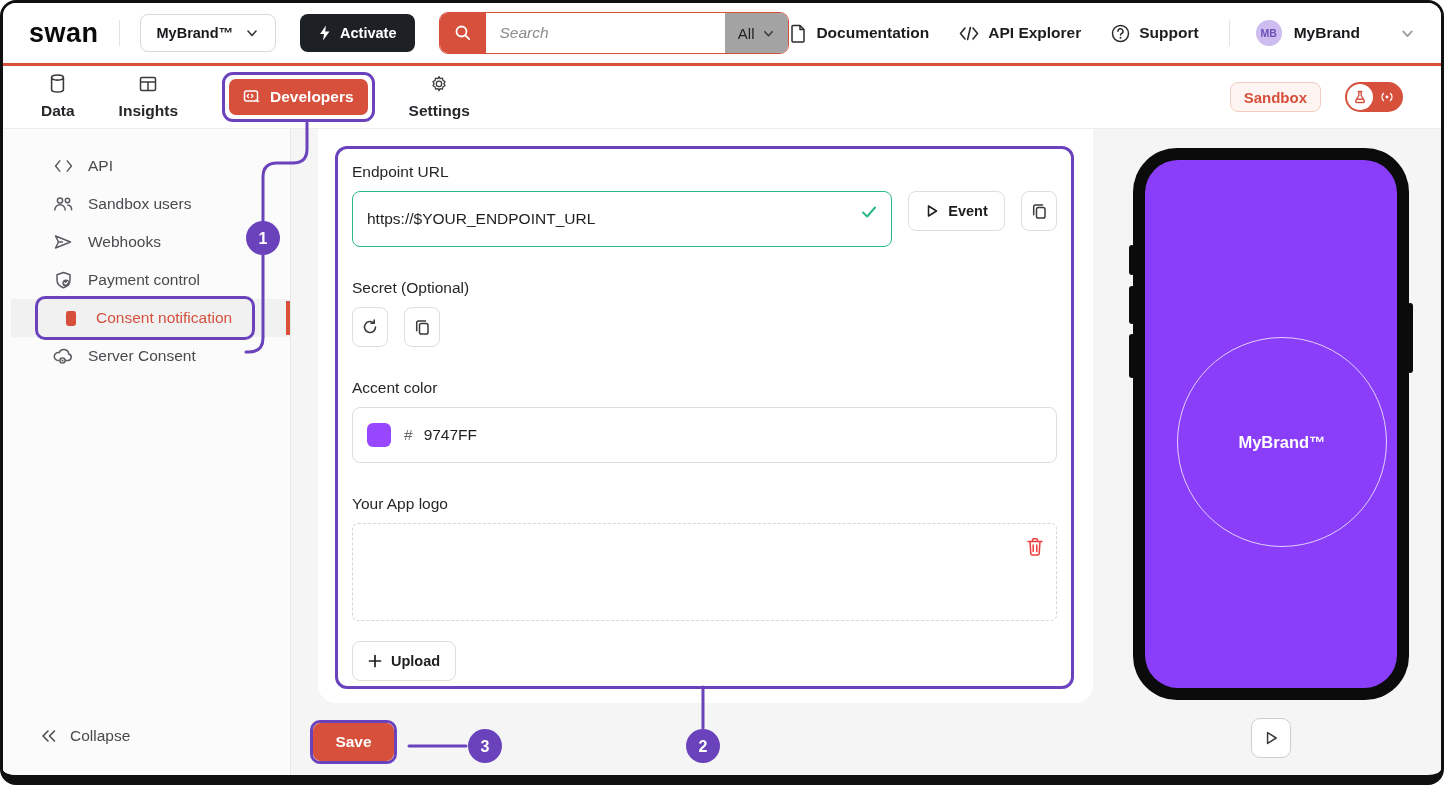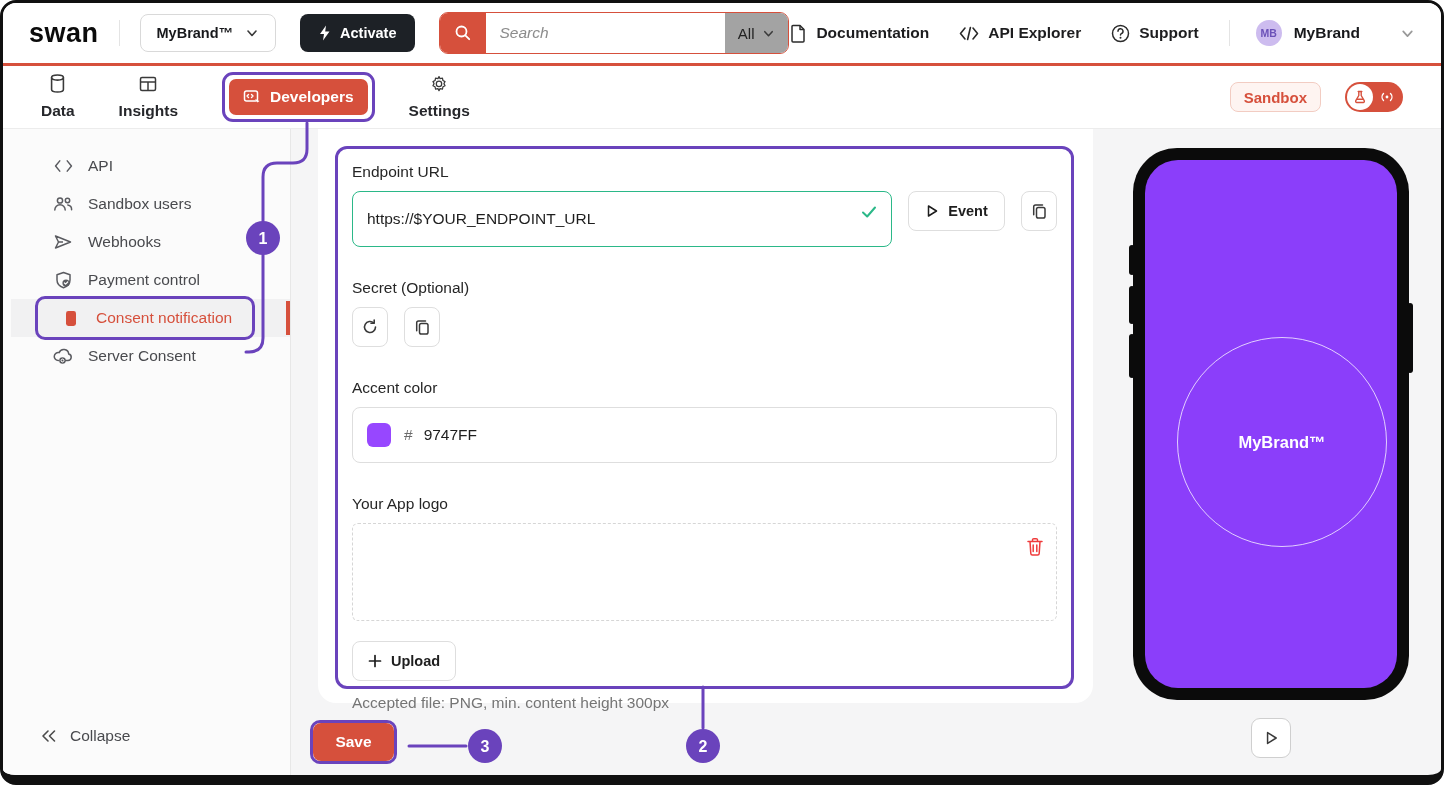--- a/index.html
+++ b/index.html
@@ -434,21 +434,20 @@
                 </svg>
           </button>
         </div>
         <button class="btn upload">
           <svg width="14" height="14" viewBox="0 0 14 14">
                 <line x1="7" y1="1.5" x2="7" y2="12.5" stroke="#1e1e1e" stroke-width="1.7" stroke-linecap="round"></line>
                 <line x1="1.5" y1="7" x2="12.5" y2="7" stroke="#1e1e1e" stroke-width="1.7" stroke-linecap="round"></line>
               </svg>
           <span>Upload</span>
         </button>
-        <div class="hint">Accepted file: PNG, min. content height 300px</div>
       </div>
 
     </section>
   </main>
 
   <div class="save-outline">
     <button class="save-btn">Save</button>
   </div>
 
   <div class="phone">

